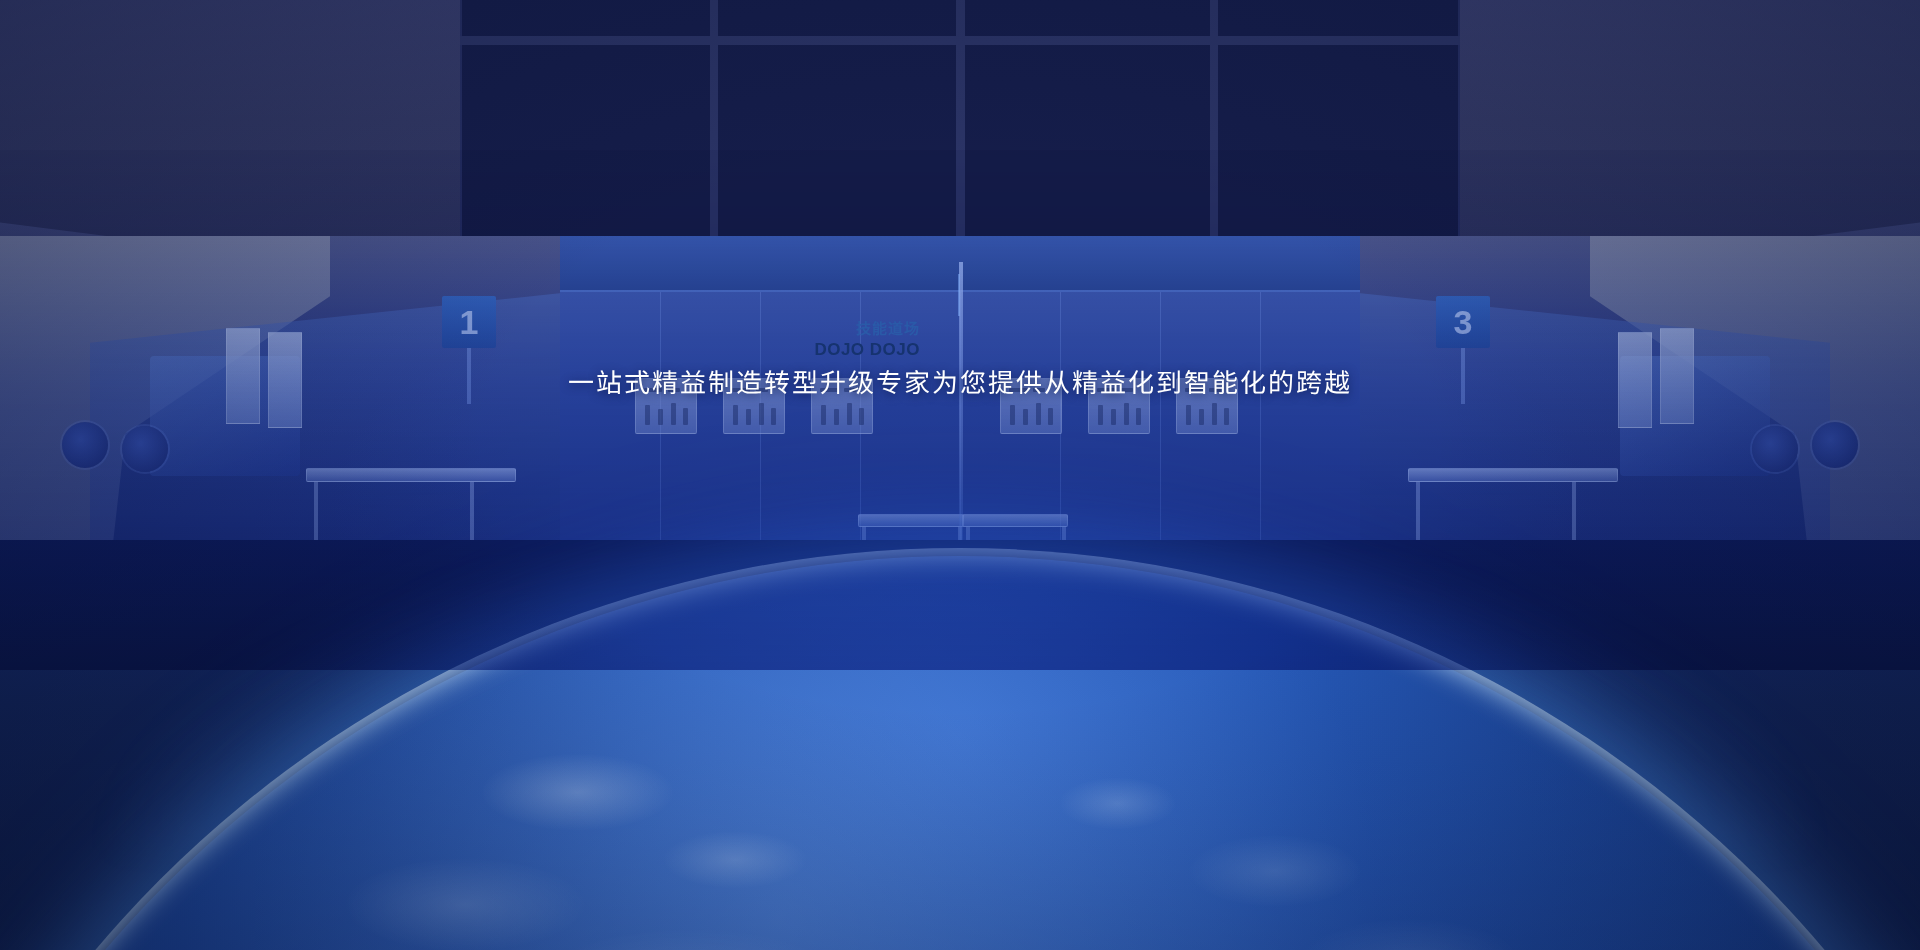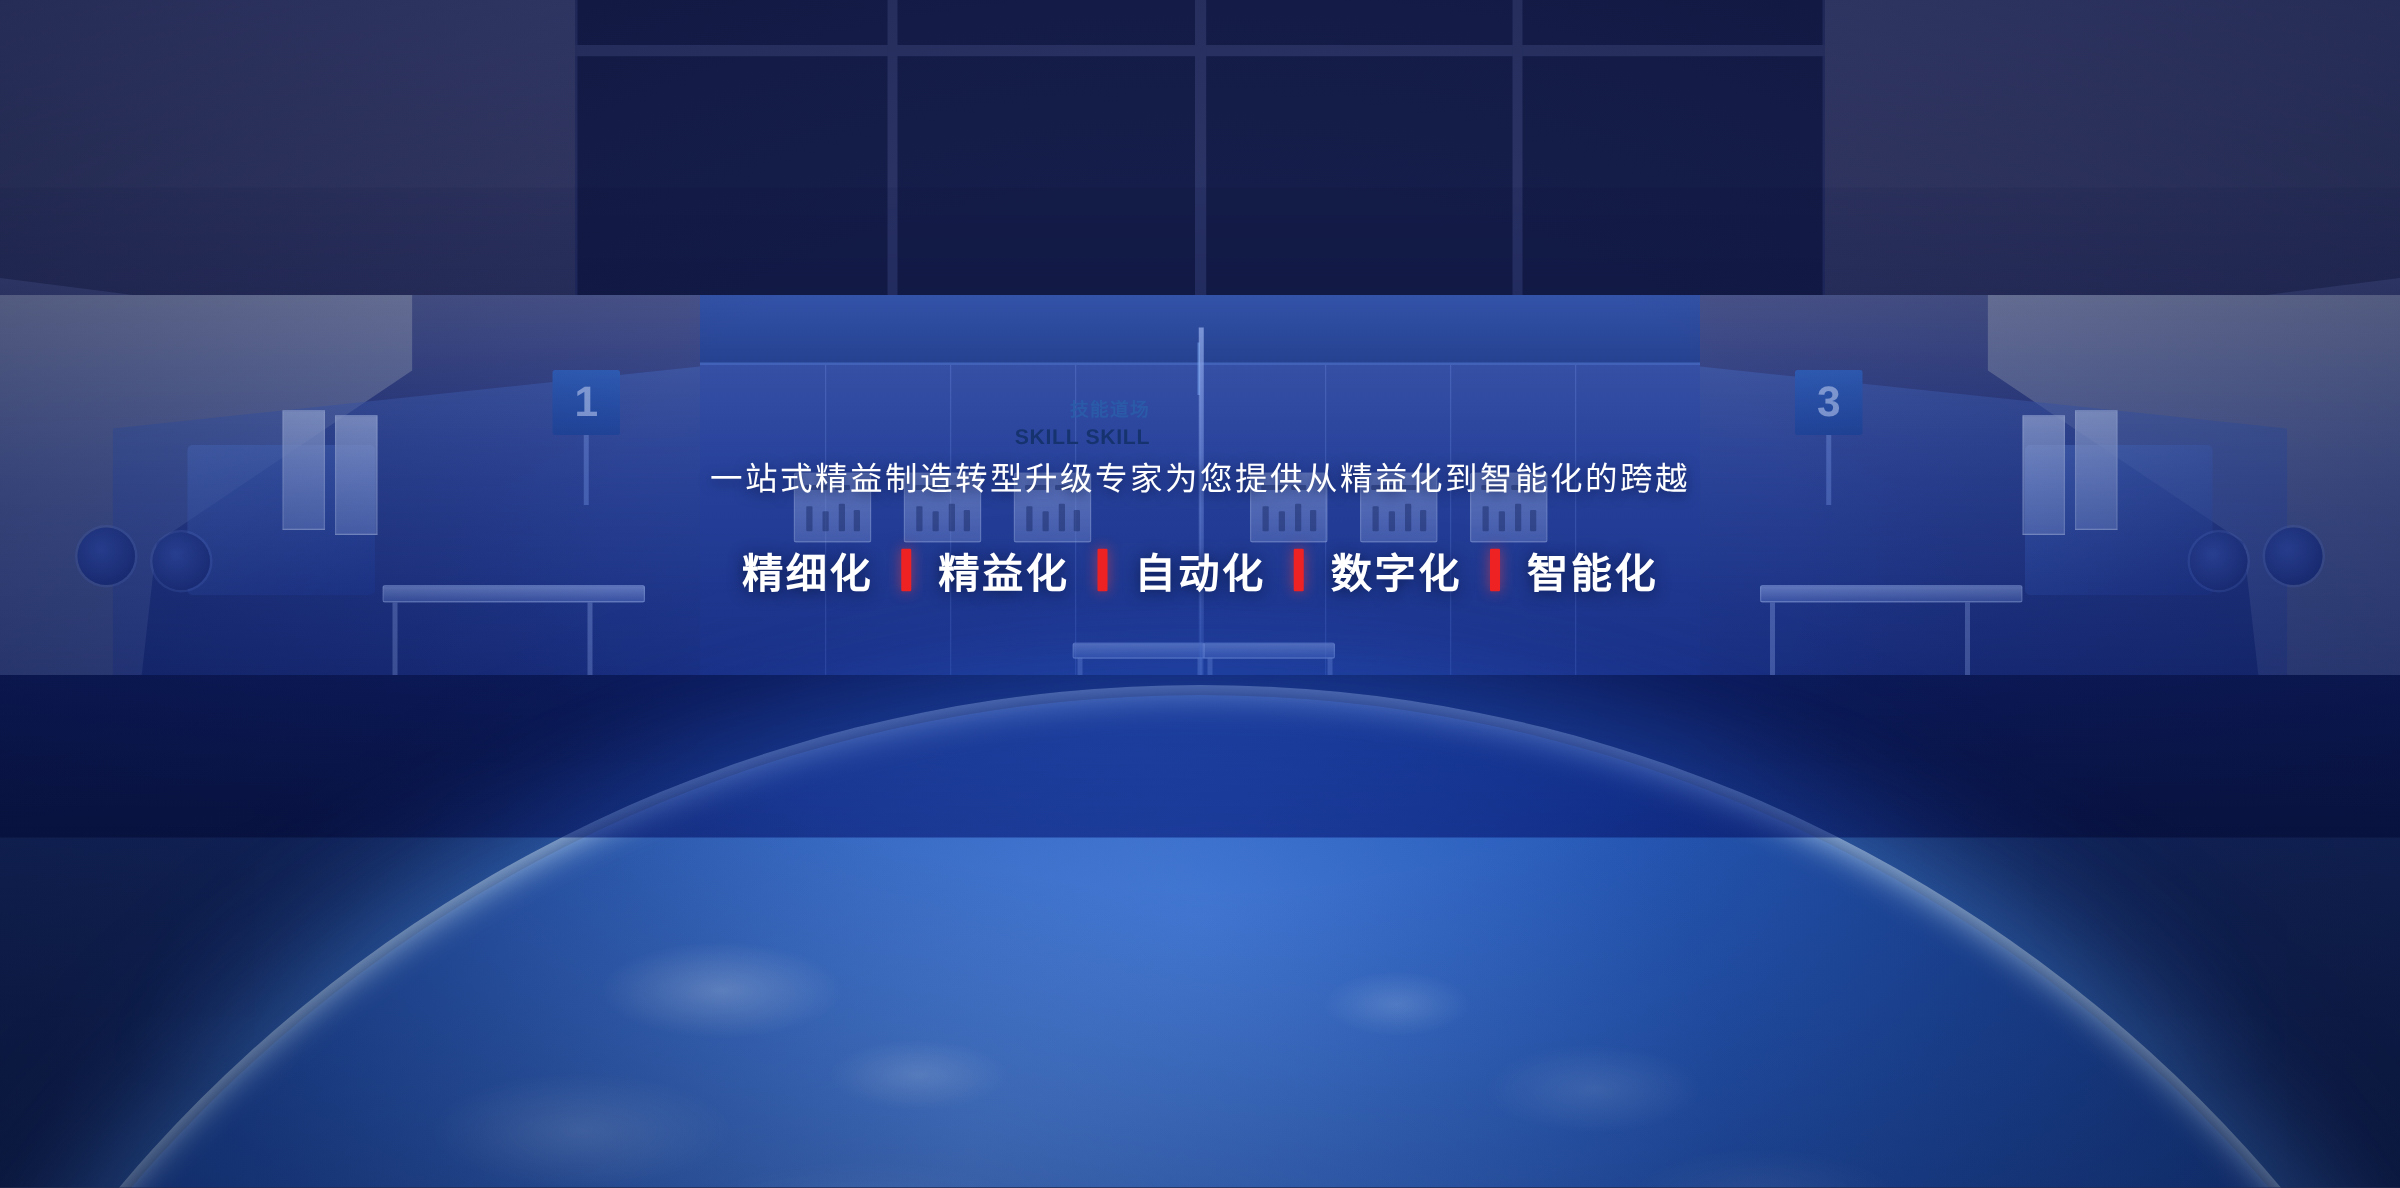--- a/index.html
+++ b/index.html
@@ -385,36 +385,25 @@
   <div class="earth-glow"></div>
   <div class="earth"></div>
   <div class="earth-land"></div>
   <div class="earth-rim"></div>
 
   <div class="tint"></div>
   <div class="vignette"></div>
 
   <div class="sign" style="left:700px;top:272px;width:220px">
     <div class="cn">技能道场</div>
-    <div class="en">SKILL SKILL</div>
+    <div class="en">DOJO DOJO</div>
   </div>
   <div class="signdiv" style="left:958px;top:274px"></div>
 
   <div class="content">
 
 
     <div class="subtitle">一站式精益制造转型升级专家为您提供从精益化到智能化的跨越</div>
 
-    <div class="keywords">
-      <span class="kw">精细化</span>
-      <span class="kwbar"></span>
-      <span class="kw">精益化</span>
-      <span class="kwbar"></span>
-      <span class="kw">自动化</span>
-      <span class="kwbar"></span>
-      <span class="kw">数字化</span>
-      <span class="kwbar"></span>
-      <span class="kw">智能化</span>
-    </div>
 
 
   </div>
 </div>
 
 </body></html>

